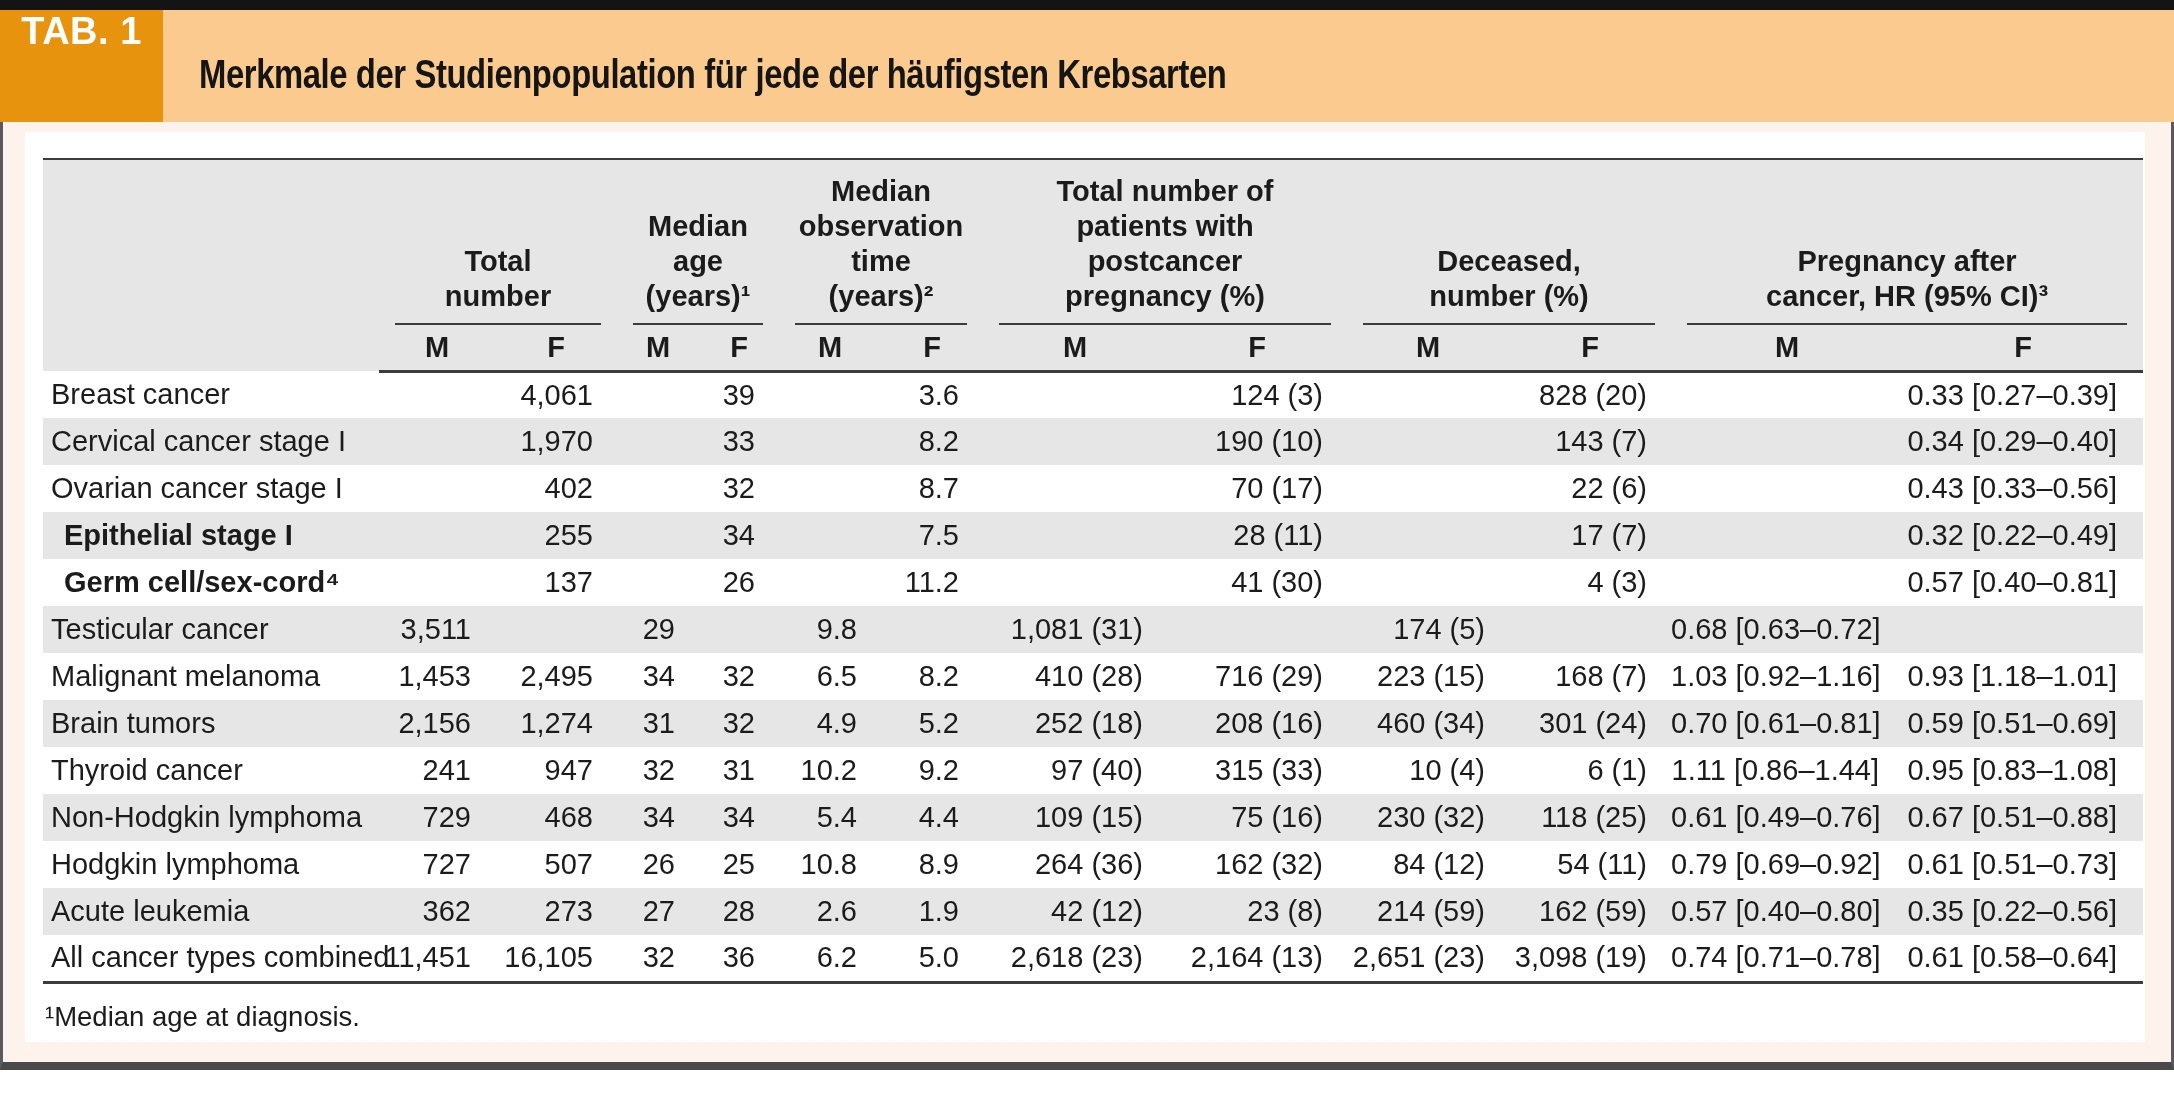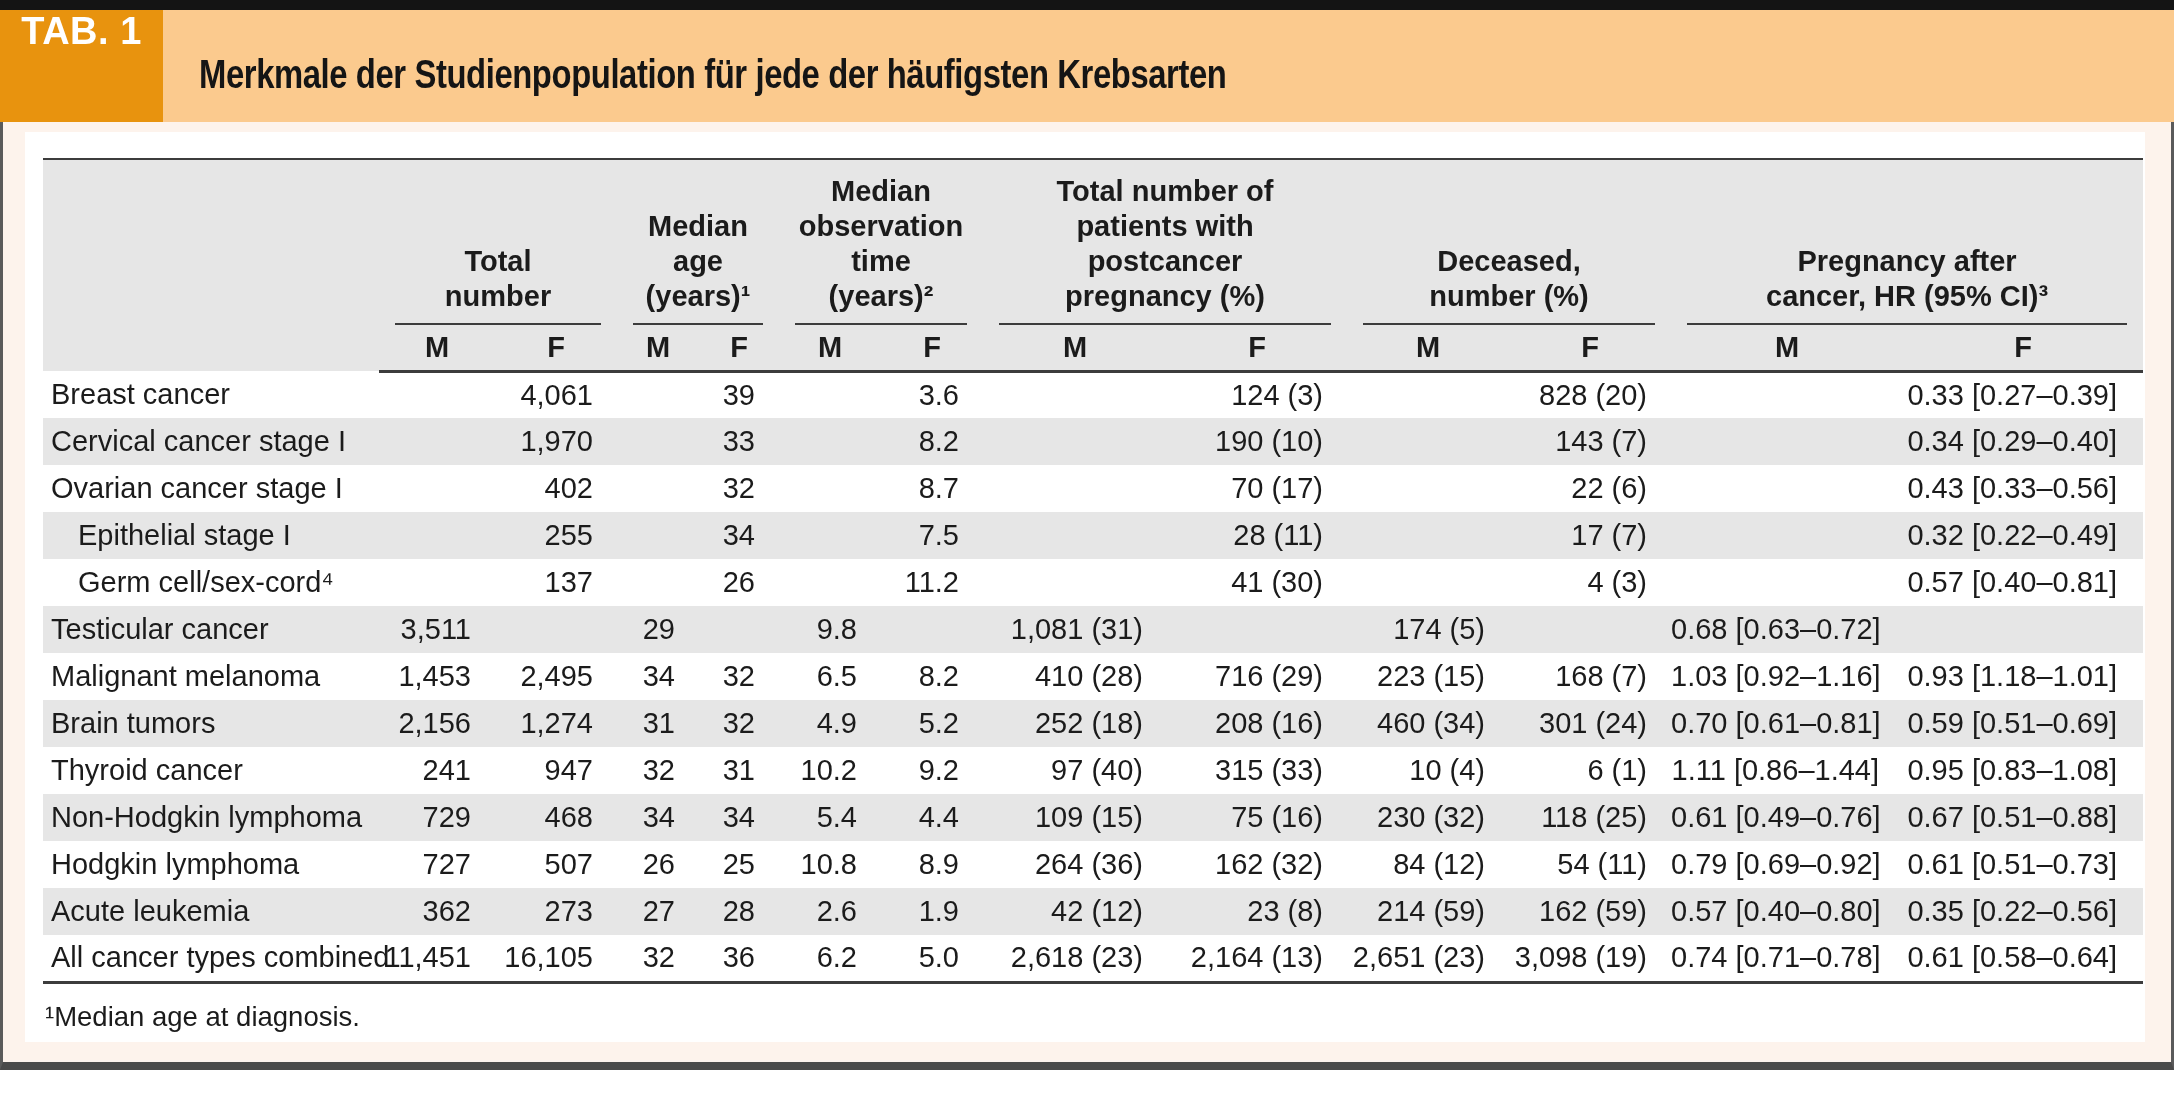--- a/index.html
+++ b/index.html
@@ -42,21 +42,21 @@
     padding: 0 0 9px 0; margin: 0 16px;
   }
   thead tr.mf-row th {
     font-weight: bold; font-size: 29px; height: 46px; text-align: center;
     border-bottom: 3px solid #3c3c3c; vertical-align: middle;
   }
   tbody td { font-size: 29px; height: 47px; vertical-align: middle; }
   tbody tr.shaded { background: #e6e6e6; }
   tbody tr:last-child td { border-bottom: 3px solid #3c3c3c; }
   td.lbl { text-align: left; padding-left: 8px; white-space: nowrap; margin-top: 40px; }
-  td.lbl.indent { padding-left: 35px; }
+  td.lbl.indent { padding-left: 21px; font-weight: bold; }
   td.num { text-align: right; padding-right: 24px; white-space: nowrap; }
   td.c11 { padding-right: 26px; }
 
   .footnotes { margin-top: 16px; padding-left: 2px; }
   .footnotes p { font-size: 27.5px; line-height: 33px; color: #1b1b1b; white-space: nowrap; }
 </style>
 </head>
 <body>
 
 <div class="frame">

